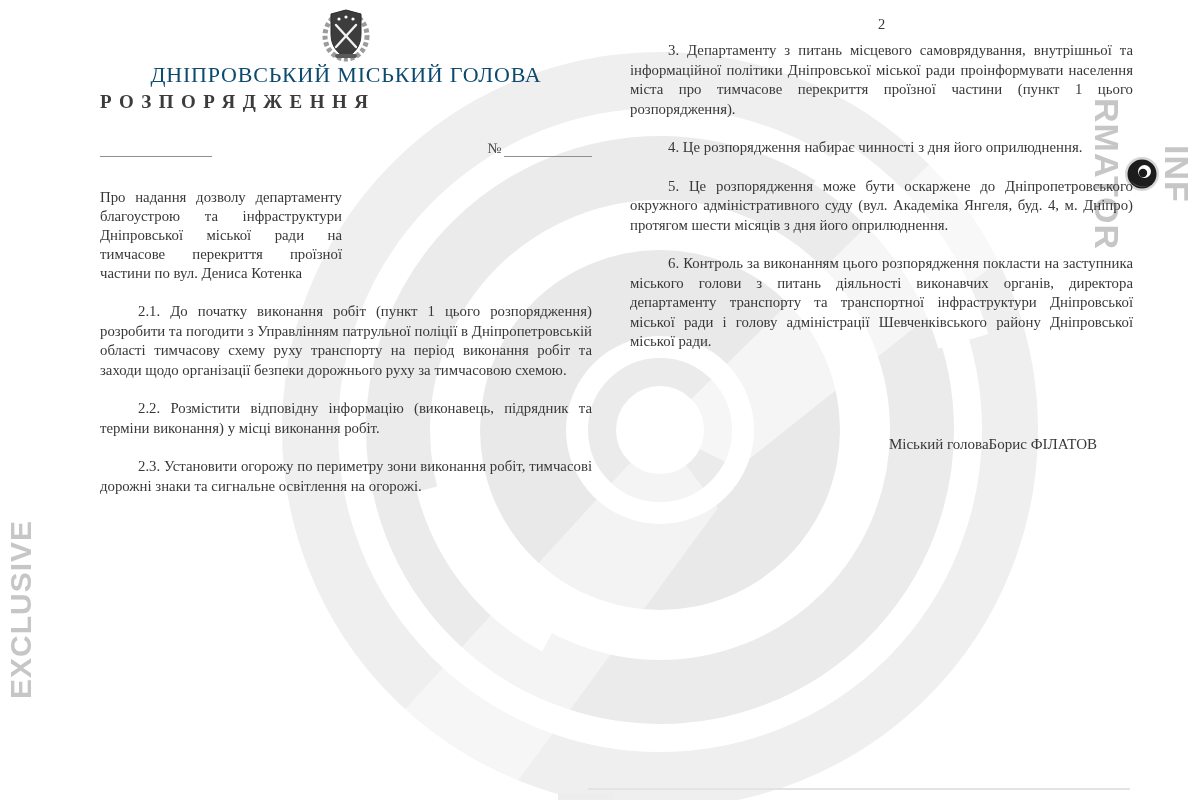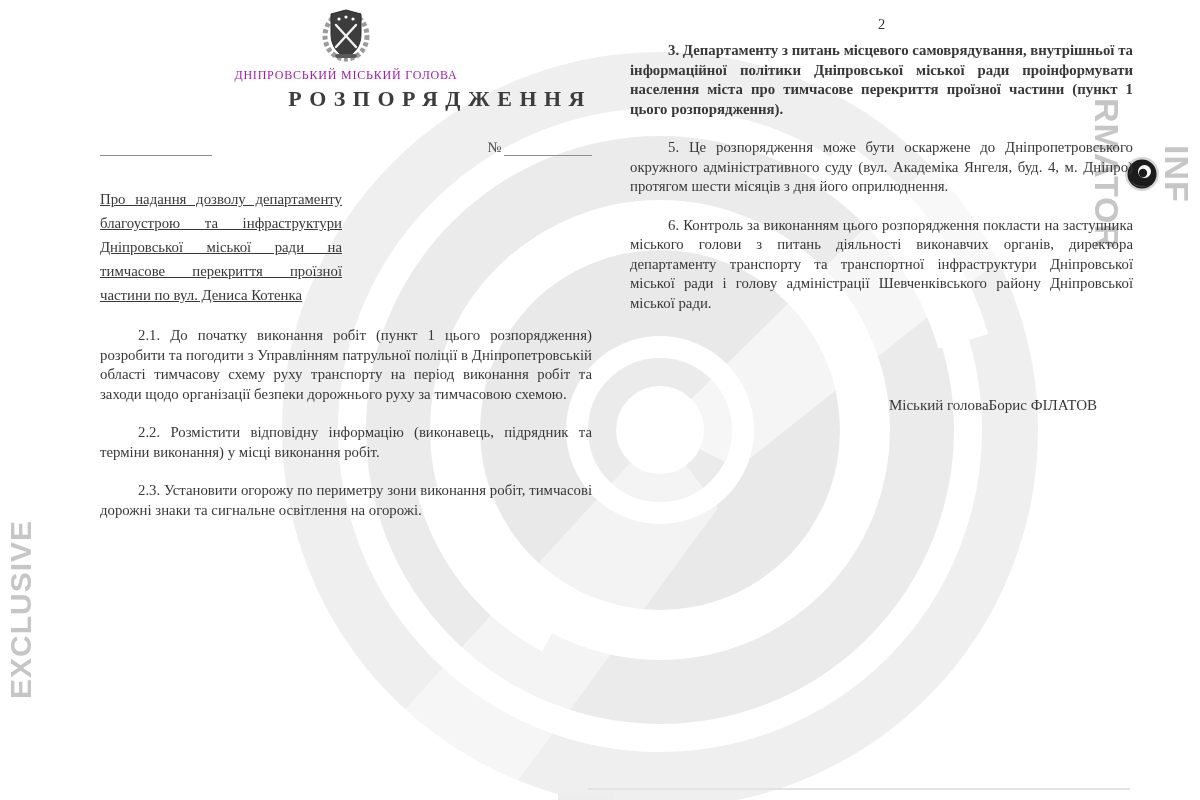--- a/index.html
+++ b/index.html
@@ -30,43 +30,43 @@
     transform:rotate(180deg);transform-origin:center;
     font-size:30px;letter-spacing:1px;line-height:1;
   }
   .wm-lens{display:block;width:36px;height:36px;margin:2px 0;}
   
   .page{position:absolute;z-index:2;}
   #page1{left:100px;top:6px;width:492px;}
   #page2{left:630px;top:16px;width:503px;}
   .emblem{display:block;margin:0 auto;width:50px;height:56px;}
   .org-title{
-    text-align:center;font-size:12px;letter-spacing:.8px;
-    color:#a21caf;margin-top:6px;white-space:nowrap;
+    text-align:center;font-size:22px;letter-spacing:.8px;
+    color:#0c4a6e;margin-top:0;white-space:nowrap;
   }
   .doc-type{
-    text-align:right;font-size:22px;font-weight:bold;
+    text-align:left;font-size:19px;font-weight:bold;
     letter-spacing:7.5px;color:#3c3c3c;margin-top:3px;white-space:nowrap;
   }
   .ref-row{
     margin-top:27px;display:flex;justify-content:space-between;align-items:flex-end;
     font-size:14.5px;color:#4a4a4a;
   }
   .blank-date{width:112px;border-bottom:1px solid #8f8f8f;height:14px;}
   .num-group{display:flex;align-items:flex-end;}
   .blank-num{width:88px;border-bottom:1px solid #8f8f8f;height:14px;margin-left:3px;}
   .subject{
     margin-top:31px;width:242px;
-    font-size:14.8px;line-height:24px;text-align:justify;text-decoration:underline;
+    font-size:14.8px;line-height:19px;text-align:justify;
   }
   p.body{
     margin:19px 0 0 0;font-size:14.8px;line-height:19.5px;
     text-align:justify;text-indent:38px;
   }
-  p.body.first{margin-top:27px;font-weight:bold;}
+  p.body.first{margin-top:27px;}
   .page-num{text-align:center;font-size:14.5px;margin:0 0 2px 0;}
   #page2 p.body.first{margin-top:8px;}
   .sig-row{
     margin-top:84px;display:flex;justify-content:flex-end;
     font-size:15px;padding-right:36px;
   }
   .edge-line{
     position:absolute;left:588px;top:788px;width:542px;height:2px;
     background:#e3e3e3;z-index:1;
   }
@@ -142,20 +142,21 @@
   <p class="body">2.1. До початку виконання робіт (пункт 1 цього розпорядження) розробити та погодити з Управлінням патрульної поліції в Дніпропетровській області тимчасову схему руху транспорту на період виконання робіт та заходи щодо організації безпеки дорожнього руху за тимчасовою схемою.</p>
   <p class="body">2.2. Розмістити відповідну інформацію (виконавець, підрядник та терміни виконання) у місці виконання робіт.</p>
   <p class="body">2.3. Установити огорожу по периметру зони виконання робіт, тимчасові дорожні знаки та сигнальне освітлення на огорожі.</p>
 
 </div>
 
 <div class="page" id="page2">
   <div class="page-num">2</div>
 
   <p class="body first">3. Департаменту з питань місцевого самоврядування, внутрішньої та інформаційної політики Дніпровської міської ради проінформувати населення міста про тимчасове перекриття проїзної частини (пункт 1 цього розпорядження).</p>
+  <p class="body">4. Це розпорядження набирає чинності з дня його оприлюднення.</p>
   <p class="body">5. Це розпорядження може бути оскаржене до Дніпропетровського окружного адміністративного суду (вул. Академіка Янгеля, буд. 4, м. Дніпро) протягом шести місяців з дня його оприлюднення.</p>
   <p class="body">6. Контроль за виконанням цього розпорядження покласти на заступника міського голови з питань діяльності виконавчих органів, директора департаменту транспорту та транспортної інфраструктури Дніпровської міської ради і голову адміністрації Шевченківського району Дніпровської міської ради.</p>
 
   <div class="sig-row">
     <span>Міський голова</span>
     <span>Борис ФІЛАТОВ</span>
   </div>
 </div>
 
 </body></html>

